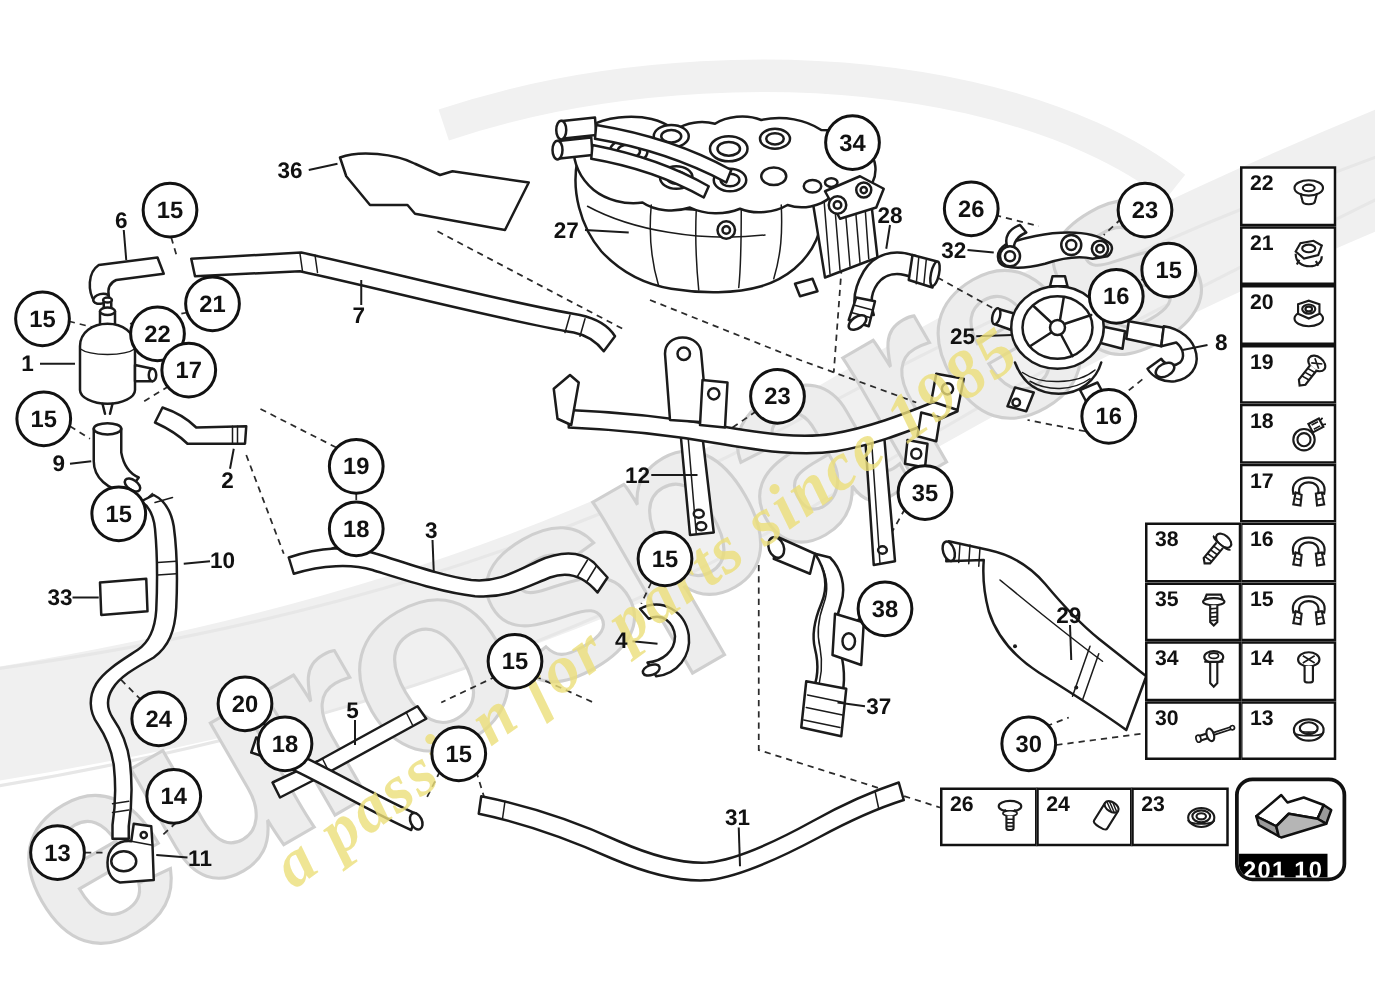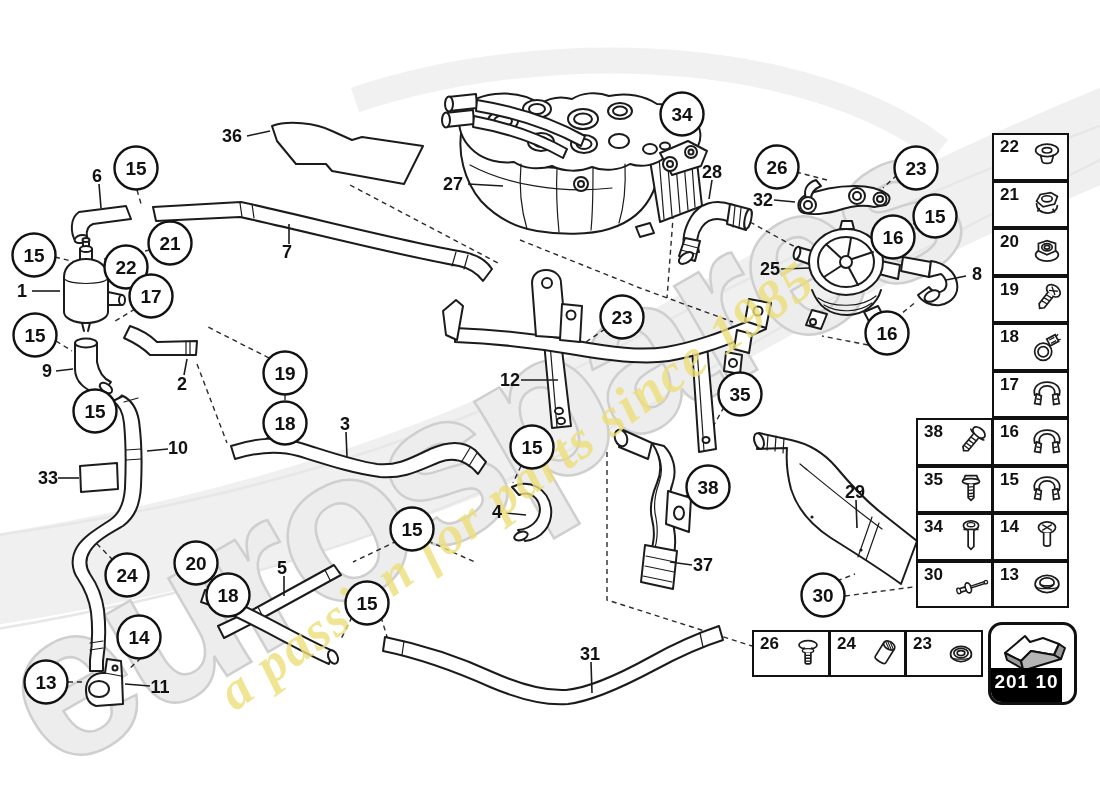--- a/index.html
+++ b/index.html
@@ -17,21 +17,21 @@
   #label-layer text{font:bold 18px "Liberation Sans",sans-serif;fill:#111;text-anchor:middle;}
   
   #wm-brand{font:bold 215px "Liberation Sans",sans-serif;letter-spacing:-10px;fill:#ededed;stroke:#cfcfcf;stroke-width:2.5px;}
   #wm-tagline{font:bold italic 54px "Liberation Serif",serif;fill:#ecdf7a;opacity:.8;letter-spacing:2px;}
   
   .cell{position:absolute;background:#fff;border:2px solid #111;box-sizing:border-box;}
   .cellnum{position:absolute;top:2px;left:6px;font:bold 17px "Liberation Sans",sans-serif;color:#111;}
   .cellicon{position:absolute;right:1px;top:50%;transform:translateY(-50%);}
   
   #badge{position:absolute;left:988px;top:622px;width:89px;height:83px;background:#fff;border:3px solid #111;border-radius:14px;box-sizing:border-box;overflow:hidden;}
-  #badge-band{position:absolute;left:0;right:12px;bottom:0;height:34px;background:#000;color:#fff;
+  #badge-band{position:absolute;left:0;right:12px;bottom:0;height:19px;background:#000;color:#fff;
     font:bold 19px "Liberation Sans",sans-serif;text-align:center;line-height:27px;letter-spacing:1px;}
   #badge svg{position:absolute;left:0;top:2px;}
 </style>
 </head>
 <body>
 
 <div id="stage">
 
   <svg class="layer" width="1100" height="800">
     <path d="M-40,585 C230,545 470,470 665,355 C855,243 1005,175 1140,120" stroke="#f0f0f0" stroke-width="90" fill="none"></path>

